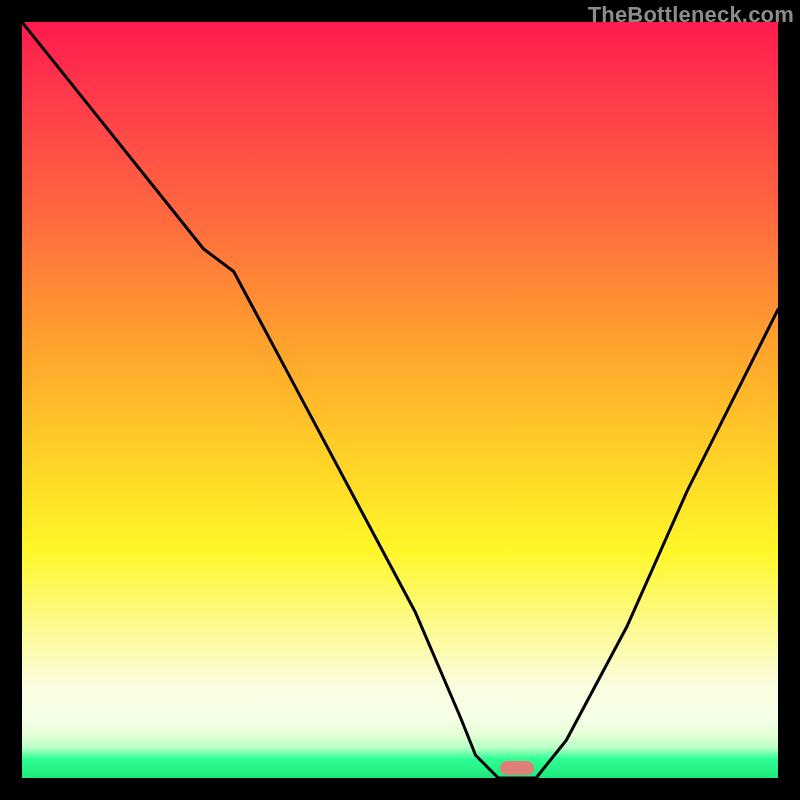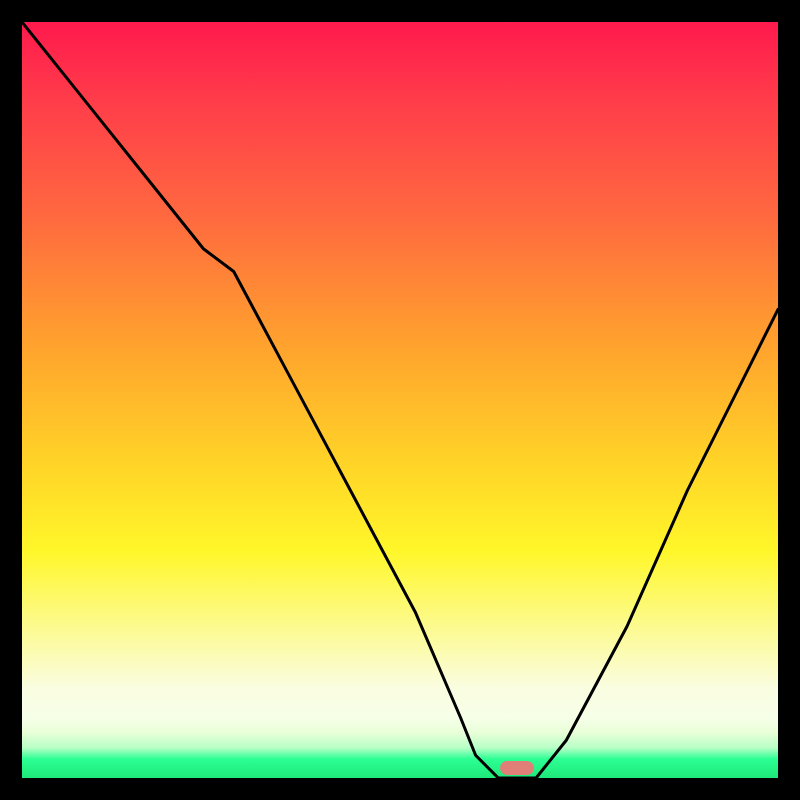--- a/index.html
+++ b/index.html
@@ -75,14 +75,15 @@
   <div class="plot">
 
     <svg class="curve" viewBox="0 0 756 756" preserveAspectRatio="none">
       <path id="curve-path" fill="none" stroke="#000" stroke-width="3" stroke-linecap="round" stroke-linejoin="round" d="M0.0 0.0 L60.5 75.6 L121.0 151.2 L181.4 226.8 L211.7 249.5 L272.2 362.9 L332.6 476.3 L393.1 589.7 L438.5 695.5 L453.6 733.3 L476.3 756.0 L514.1 756.0 L544.3 718.2 L604.8 604.8 L665.3 468.7 L725.8 347.8 L756.0 287.3"></path>
     </svg>
 
     <div class="marker" id="marker" style="left: 478.18px; top: 739.172px;"></div>
 
   </div>
 
+  <div class="watermark">TheBottleneck.com</div>
 
 </div>
 
 </body></html>

